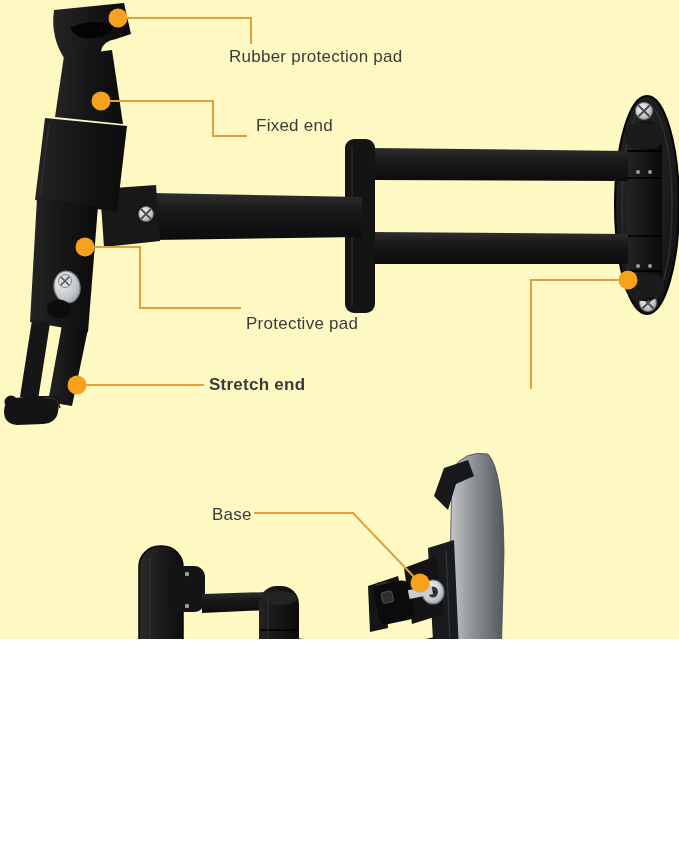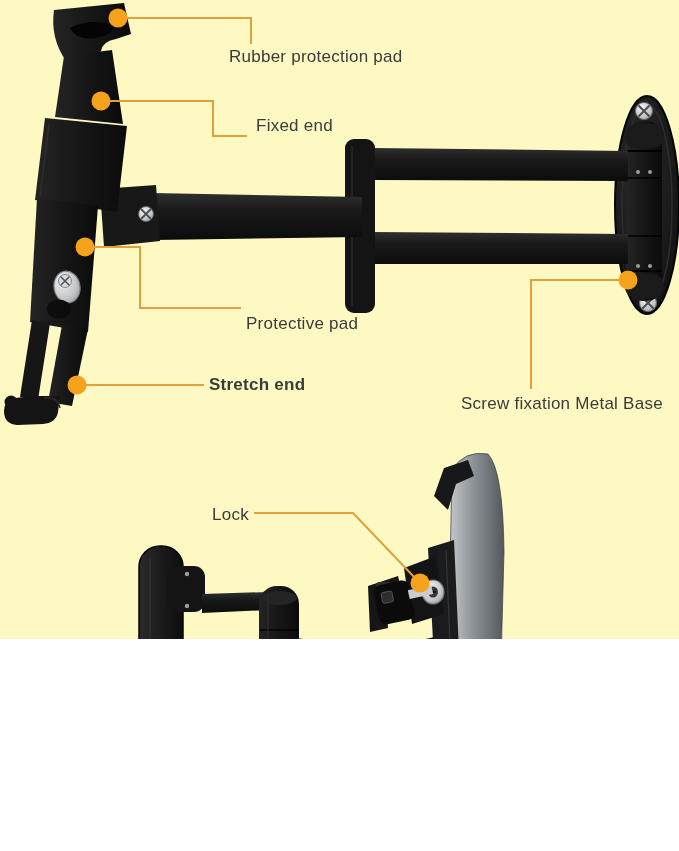--- a/index.html
+++ b/index.html
@@ -234,15 +234,14 @@
       <circle cx="77" cy="385" r="9.5"></circle>
       <circle cx="628" cy="280" r="9.5"></circle>
       <circle cx="420" cy="583" r="9.5"></circle>
     </g>
   </svg>
 
   <div class="callout-label" style="left:229px;top:47px;">Rubber protection pad</div>
   <div class="callout-label" style="left:256px;top:116px;">Fixed end</div>
   <div class="callout-label" style="left:246px;top:314px;">Protective pad</div>
   <div class="callout-label" style="left:209px;top:375px;font-weight:bold;">Stretch end</div>
-  <div class="callout-label" style="left:461px;top:394px;">Screw fixation Metal Base</div>
-  <div class="callout-label" style="left:212px;top:505px;">Lock</div>
+  <div class="callout-label" style="left:212px;top:505px;">Base</div>
 </div>
 
 </body></html>

